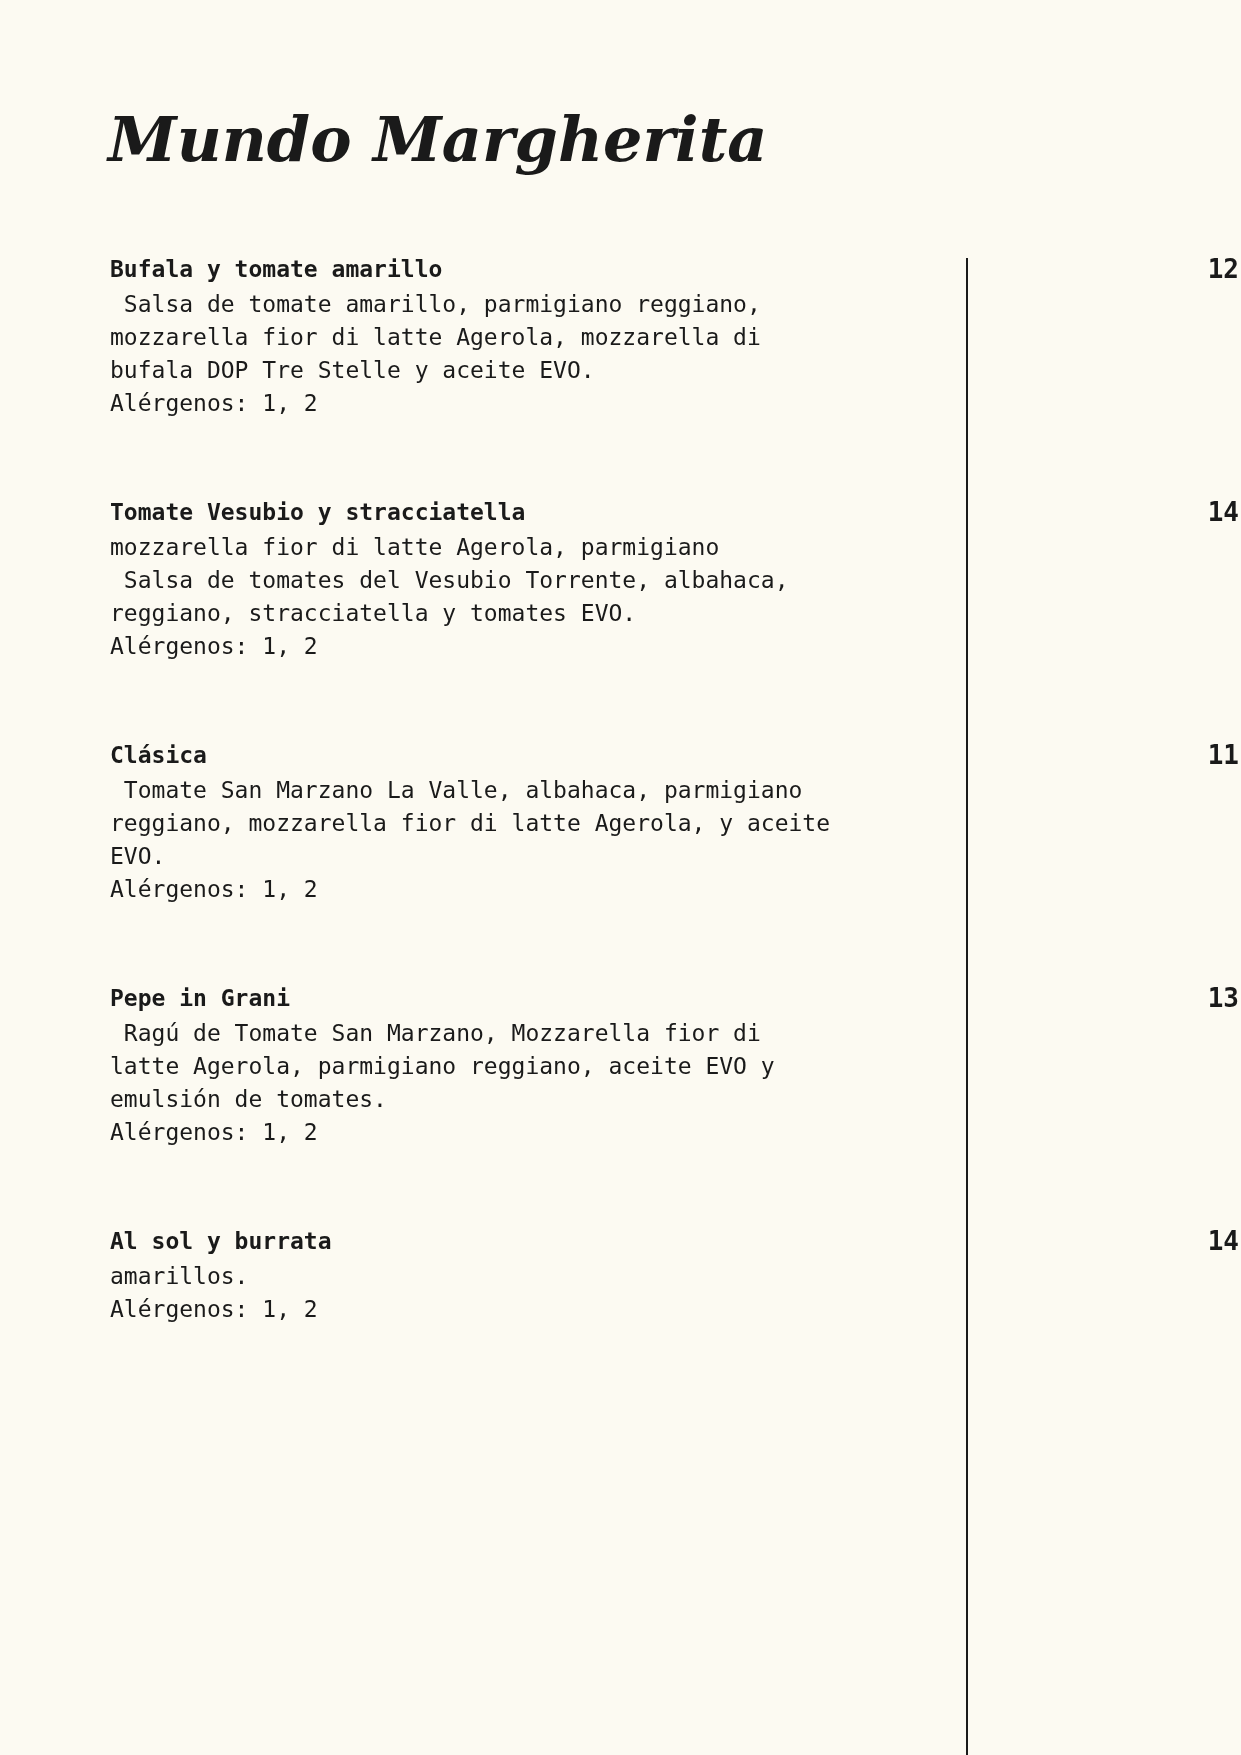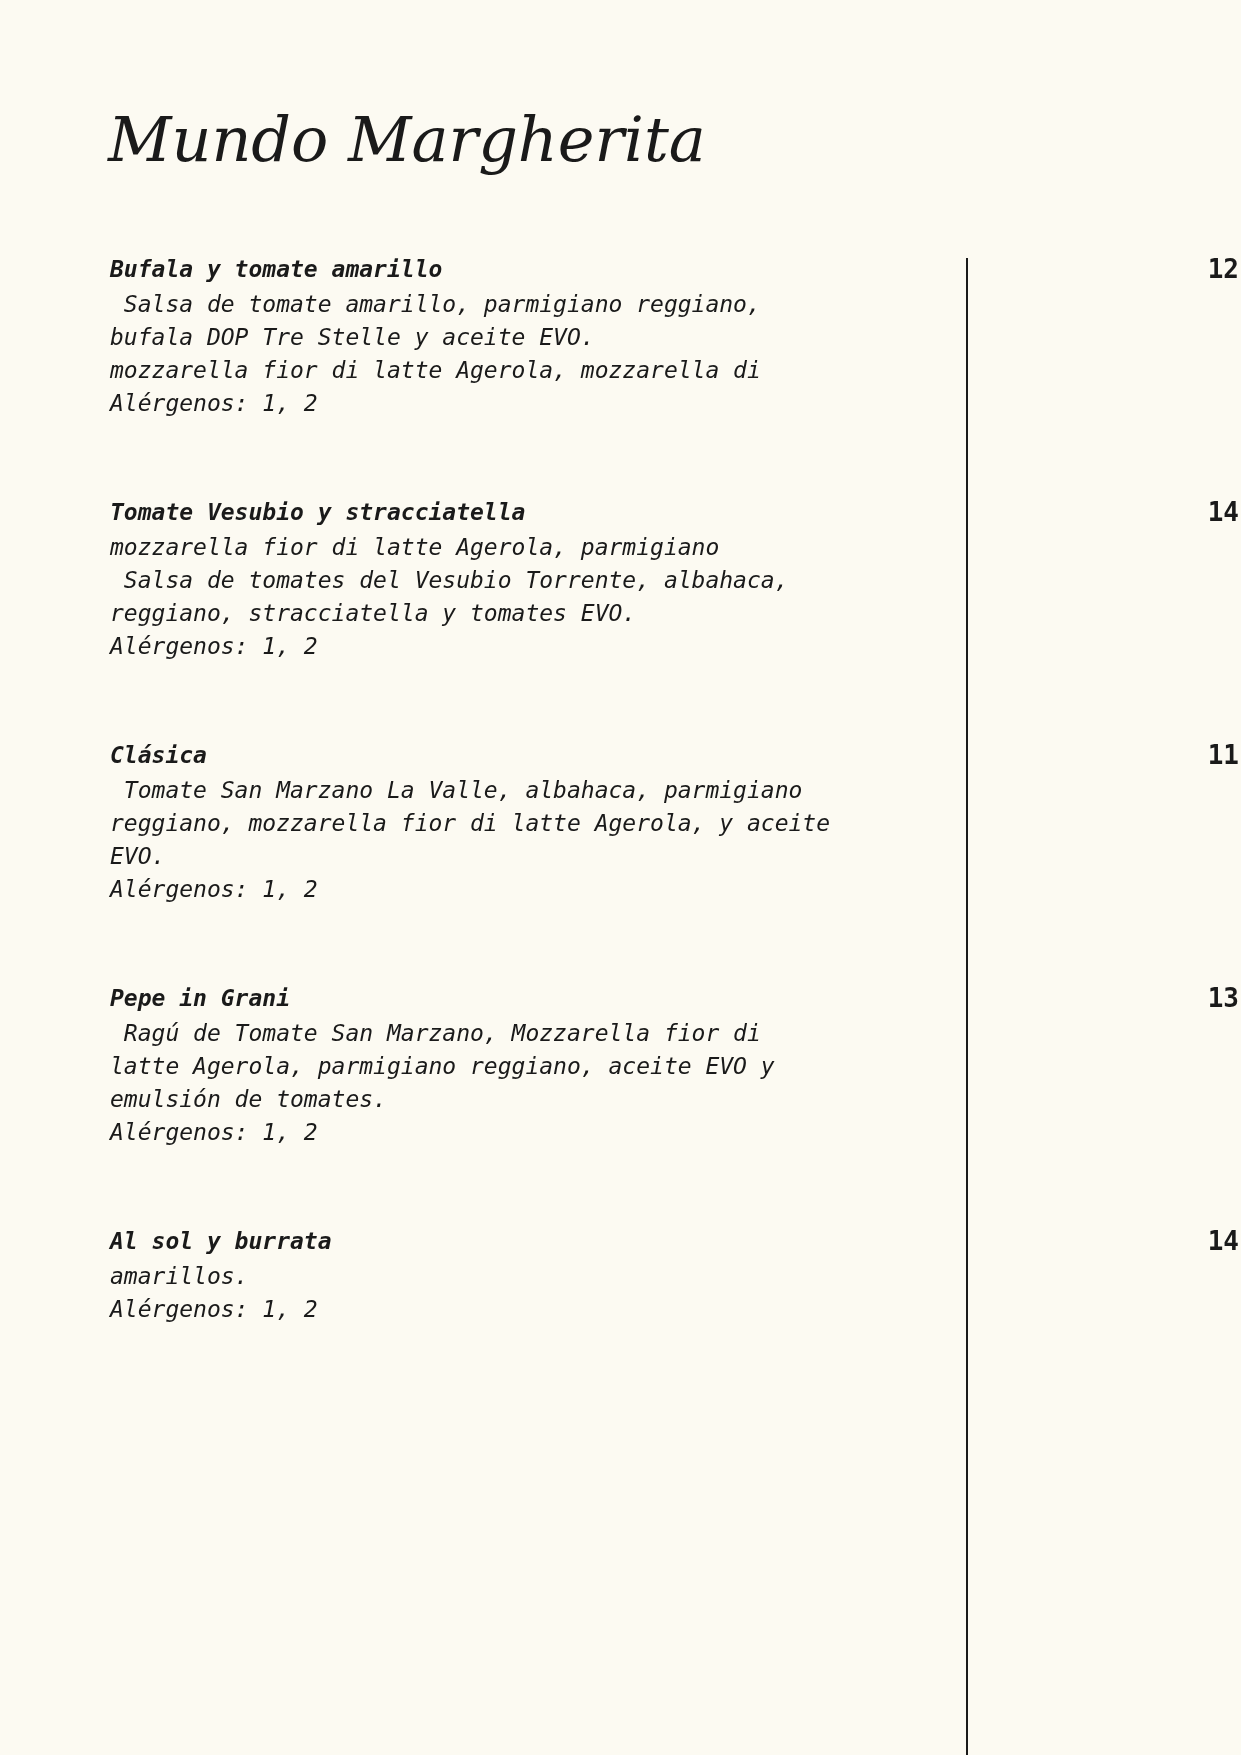--- a/index.html
+++ b/index.html
@@ -24,21 +24,21 @@
     width: 1241px;
     height: 1755px;
   }
   .page-title {
     position: absolute;
     left: 108px;
     top: 103px;
     margin: 0;
     font-family: "DejaVu Serif", serif;
     font-style: italic;
-    font-weight: 400;
+    font-weight: 700;
     font-size: 62px;
     letter-spacing: 0px;
     color: var(--ink);
     white-space: pre;
   }
   .divider {
     position: absolute;
     left: 966px;
     top: 258px;
     width: 2px;
@@ -53,21 +53,20 @@
   }
   .item {
     display: flex;
     align-items: flex-start;
     margin-bottom: 76px;
   }
   .item-left {
     width: 857px;
     font-size: 23px;
     line-height: 33px;
-    font-style: italic;
   }
   .item-name {
     font-weight: bold;
     white-space: pre;
     margin-bottom: 2px;
   }
   .desc-line, .item-allergens {
     white-space: pre;
   }
   .item-right {
@@ -86,22 +85,22 @@
   <h1 class="page-title">Mundo Margherita</h1>
 
   <div class="divider"></div>
 
   <div class="menu">
 
     <div class="item">
       <div class="item-left">
         <div class="item-name">Bufala y tomate amarillo</div>
         <div class="desc-line"> Salsa de tomate amarillo, parmigiano reggiano,</div>
+        <div class="desc-line">mozzarella fior di latte Agerola, mozzarella di</div>
         <div class="desc-line">bufala DOP Tre Stelle y aceite EVO.</div>
-        <div class="desc-line">mozzarella fior di latte Agerola, mozzarella di</div>
         <div class="item-allergens">Alérgenos: 1, 2</div>
       </div>
       <div class="item-right">12</div>
     </div>
 
     <div class="item">
       <div class="item-left">
         <div class="item-name">Tomate Vesubio y stracciatella</div>
         <div class="desc-line">mozzarella fior di latte Agerola, parmigiano</div>
         <div class="desc-line"> Salsa de tomates del Vesubio Torrente, albahaca,</div>

